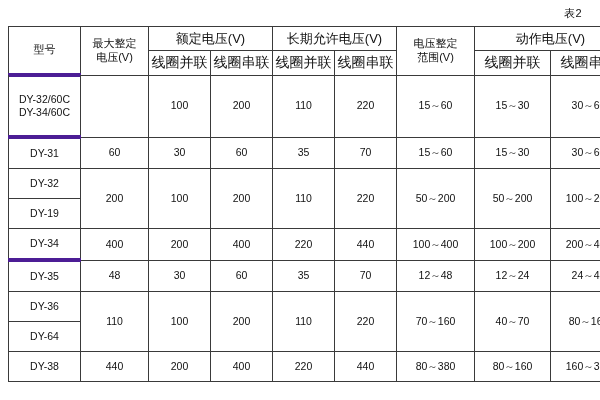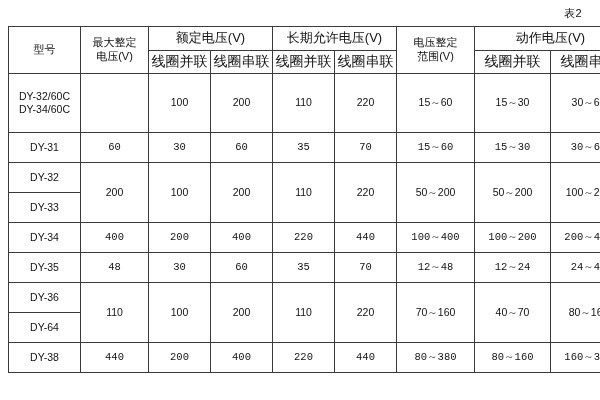--- a/index.html
+++ b/index.html
@@ -65,33 +65,32 @@
   }
   .model-cell {
     font-size: 10.5px;
     text-align: left;
     padding-left: 6px;
     height: 22px;
     border-bottom: none;
     border-top: none;
   }
   .model-cell.first-in-block {
-    border-top: 1px solid #4c1d95;
+    border-top: 4px solid #4c1d95;
   }
   .model-cell.last-in-block {
     border-bottom: 1px solid #3a3a3a;
   }
   .data-row td {
     height: 29px;
   }
   .blank {
   }
   .sep-strong {
     border-top: 1px solid #3a3a3a;
-    font-family: Liberation Mono, monospace;
   }
   .w-model { width: 72px; }
   .w-max   { width: 68px; }
   .w-rated { width: 62px; }
   .w-long  { width: 62px; }
   .w-range { width: 78px; }
   .w-act   { width: 76px; }
 </style>
 </head>
 <body>
@@ -171,21 +170,21 @@
           <td rowspan="2">200</td>
           <td rowspan="2">100</td>
           <td rowspan="2">200</td>
           <td rowspan="2">110</td>
           <td rowspan="2">220</td>
           <td rowspan="2">50～200</td>
           <td rowspan="2">50～200</td>
           <td rowspan="2">100～200</td>
         </tr>
         <tr class="data-row">
-          <td class="model-cell">DY-33</td>
+          <td class="model-cell">DY-19</td>
         </tr>
         <tr class="data-row">
           <td class="model-cell last-in-block">DY-34</td>
           <td class="sep-strong">400</td>
           <td class="sep-strong">200</td>
           <td class="sep-strong">400</td>
           <td class="sep-strong">220</td>
           <td class="sep-strong">440</td>
           <td class="sep-strong">100～400</td>
           <td class="sep-strong">100～200</td>

